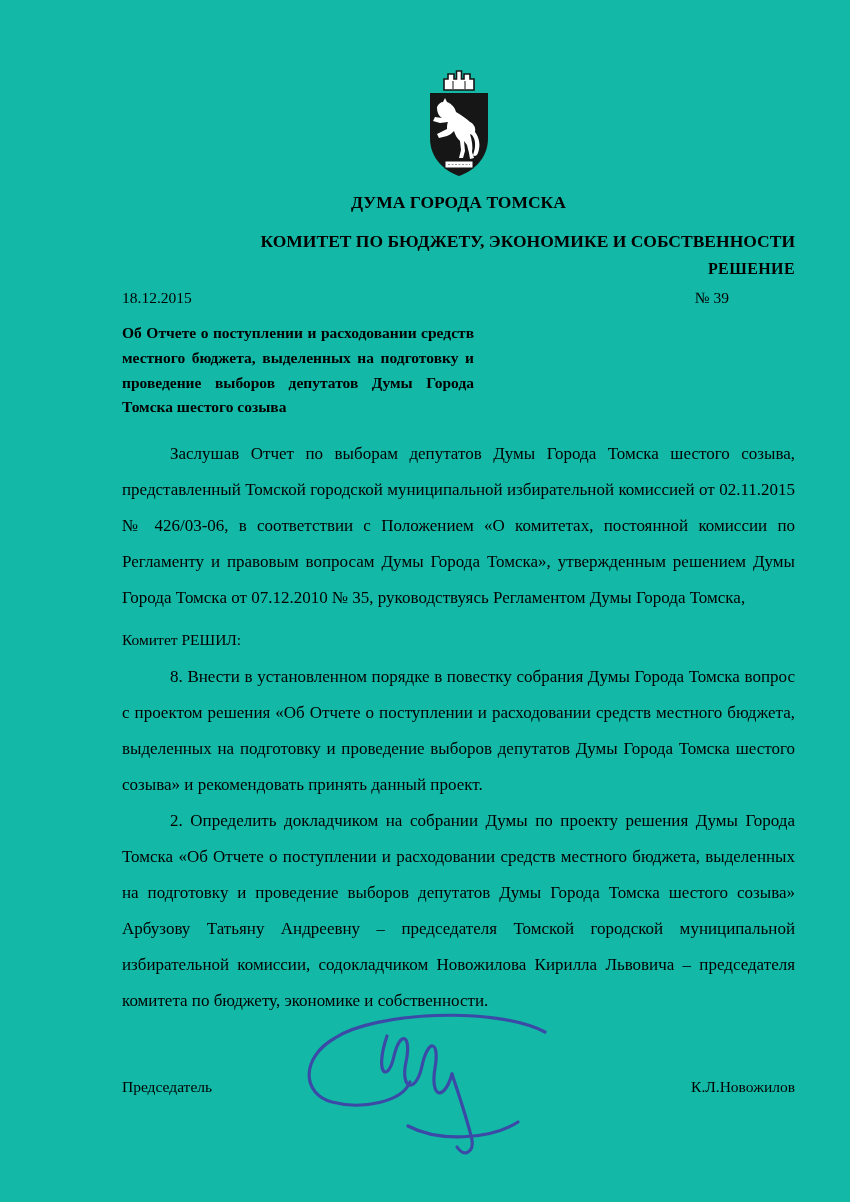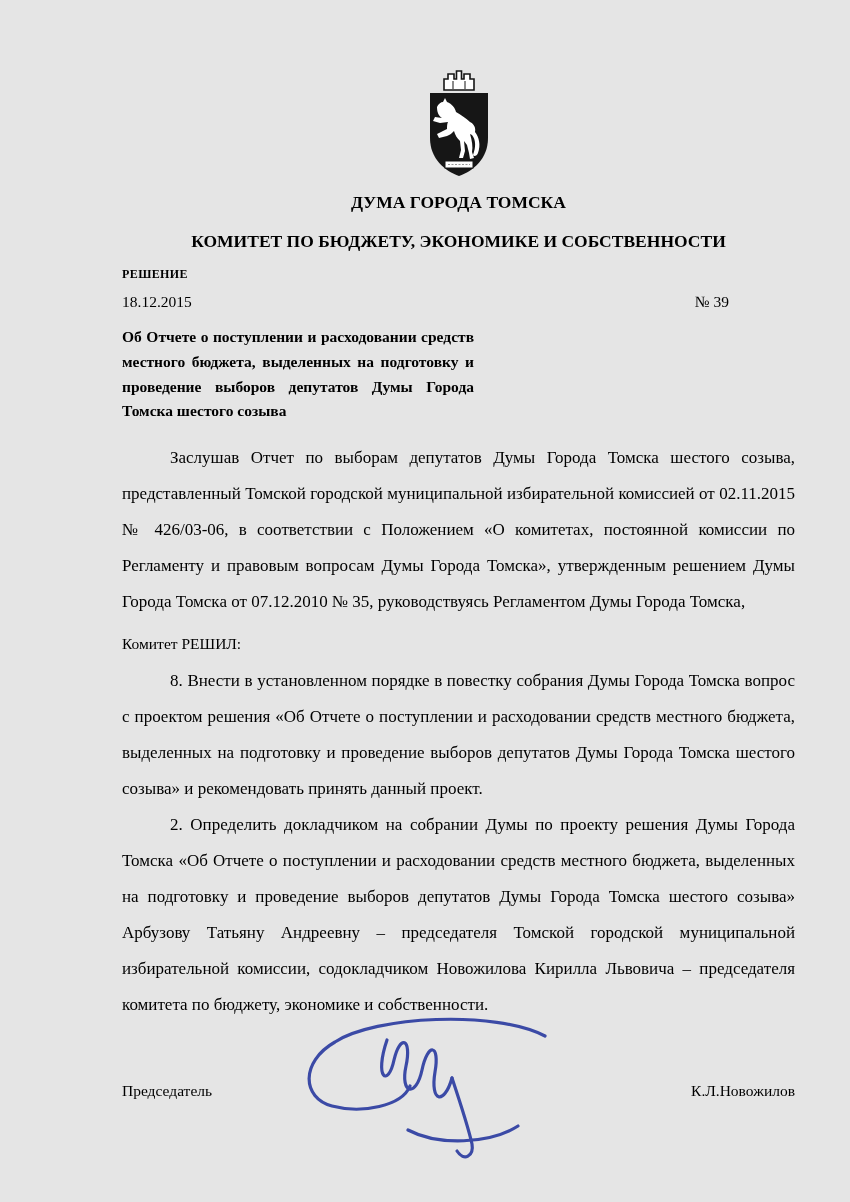--- a/index.html
+++ b/index.html
@@ -1,41 +1,41 @@
 <!DOCTYPE html>
 <html><head>
 <meta charset="utf-8">
 <style>
   * { margin:0; padding:0; box-sizing:border-box; }
   html, body { background:#ffffff; }
   .page {
     position:relative;
     width:850px; height:1202px;
-    background:#e5e5e5;
+    background:#14b8a6;
     color:#000;
     font-family:"Liberation Serif", serif;
     overflow:hidden;
     margin:0 auto;
   }
   .content { padding:66px 55px 0 122px; }
 
   .emblem-wrap { display:flex; justify-content:center; }
   .emblem-wrap svg { display:block; }
 
   .org-name {
     text-align:center; font-weight:bold; font-size:17.5px;
     margin-top:12px;
   }
   .committee-name {
-    text-align:center; font-weight:bold; font-size:17.5px;
+    text-align:right; font-weight:bold; font-size:17.5px;
     margin-top:18px;
   }
   .doc-type {
-    text-align:left; font-weight:bold; font-size:12px;
-    margin-top:15px; letter-spacing:0.4px;
+    text-align:right; font-weight:bold; font-size:16px;
+    margin-top:8px; letter-spacing:0.4px;
   }
   .meta-row {
     display:flex; justify-content:space-between;
     margin-top:11px; font-size:15.5px;gap:44px;
   }
   .doc-number { margin-right:66px; }
 
   .subject {
     font-weight:bold; width:352px;
     text-align:justify; font-size:15.5px; line-height:1.6;

